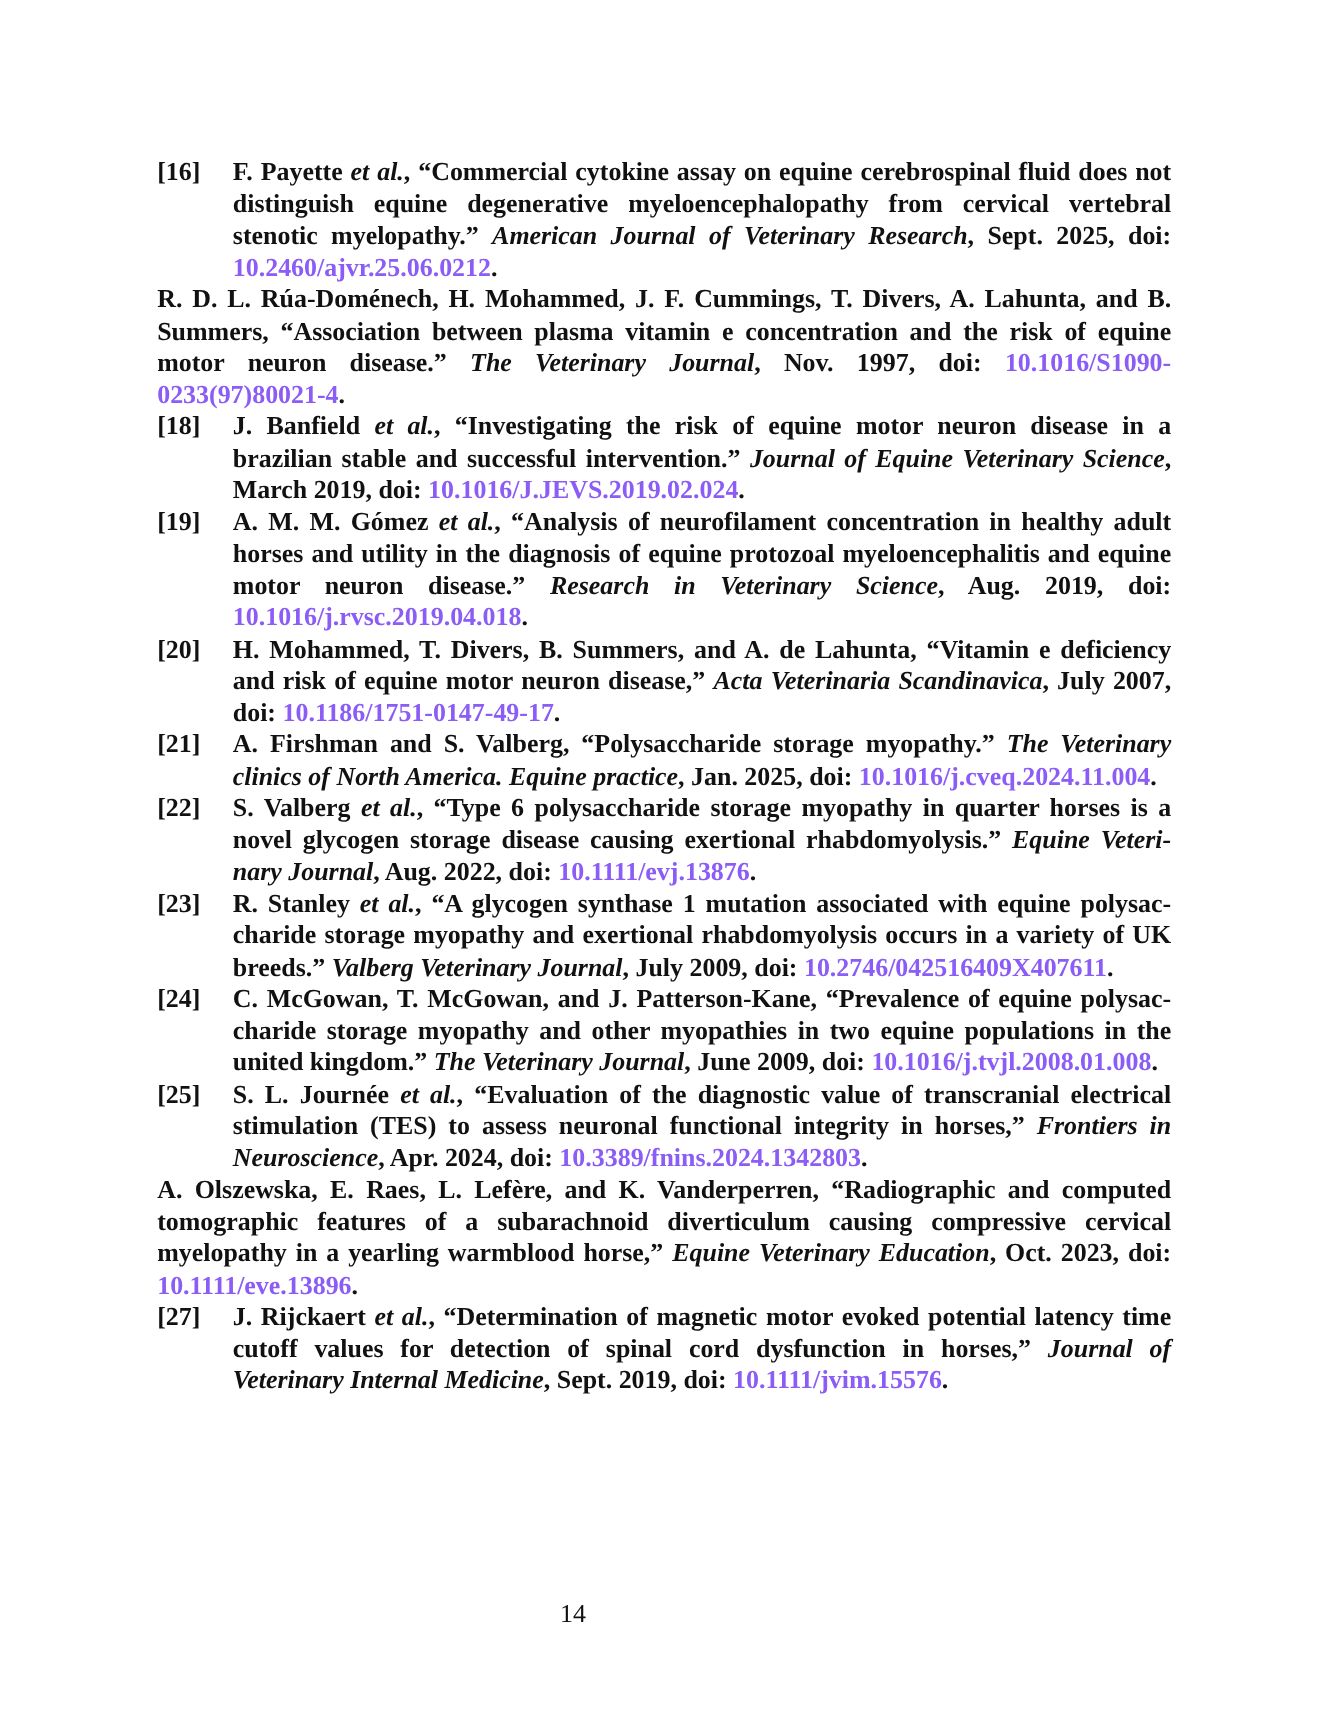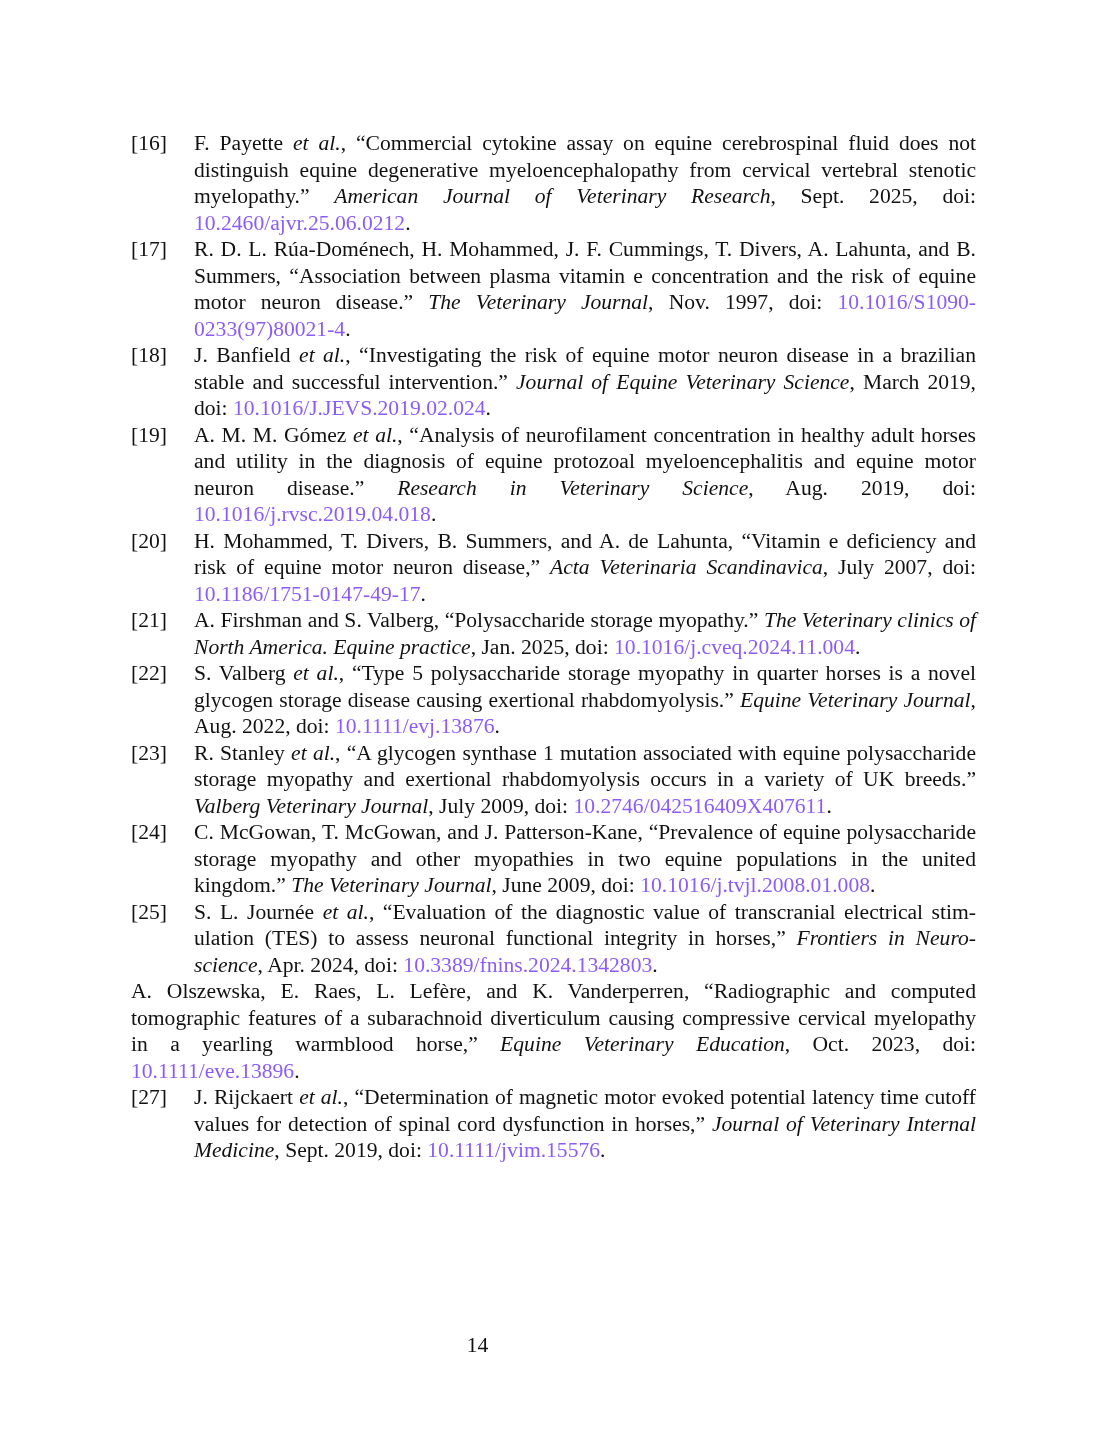--- a/index.html
+++ b/index.html
@@ -13,20 +13,21 @@
       position: relative;
       font-family: "Liberation Serif", "DejaVu Serif", serif;
       color: #111111;
       overflow: hidden;
     }
     .refs {
       position: absolute;
       left: 131px;
       top: 130px;
       width: 845px;
+      font-weight: bold;
     }
     .ref {
       display: flex;
       font-size: 21.6px;
       line-height: 26.5px;
       margin-bottom: 0px;
     }
     .ref-num {
       flex: 0 0 63px;
       white-space: nowrap;
@@ -52,42 +53,41 @@
   </style>
 </head>
 <body>
 
 <div class="refs">
   <div class="ref">
     <span class="ref-num">[16]</span>
     <span class="ref-body"><span>F. Payette </span><span class="it">et al.</span><span>, “Commercial cytokine assay on equine cerebrospinal fluid does not distinguish equine degenerative myeloencephalopathy from cervical vertebral stenotic myelopathy.” </span><span class="it">American Journal of Veterinary Research</span><span>, Sept.  2025, doi: </span><a class="doi-link">10.2460/ajvr.25.06.0212</a>.</span>
   </div>
   <div class="ref">
-    <span class="ref-num">[17]</span>
     <span class="ref-body"><span>R. D. L. Rúa-Doménech, H. Mohammed, J. F. Cummings, T. Divers, A. Lahunta, and B. Summers</span><span class="it"></span><span>, “Association between plasma vitamin e concentration and the risk of equine motor neuron disease.” </span><span class="it">The Veterinary Journal</span><span>, Nov.  1997, doi: </span><a class="doi-link">10.1016/S1090-0233(97)80021-4</a>.</span>
   </div>
   <div class="ref">
     <span class="ref-num">[18]</span>
     <span class="ref-body"><span>J. Banfield </span><span class="it">et al.</span><span>, “Investigating the risk of equine motor neuron disease in a brazilian stable and successful intervention.” </span><span class="it">Journal of Equine Veterinary Science</span><span>, March 2019, doi: </span><a class="doi-link">10.1016/J.JEVS.2019.02.024</a>.</span>
   </div>
   <div class="ref">
     <span class="ref-num">[19]</span>
     <span class="ref-body"><span>A. M. M. Gómez </span><span class="it">et al.</span><span>, “Analysis of neurofilament concentration in healthy adult horses and utility in the diagnosis of equine protozoal myeloencephalitis and equine motor neuron disease.” </span><span class="it">Research in Veterinary Science</span><span>, Aug.  2019, doi: </span><a class="doi-link">10.1016/j.rvsc.2019.04.018</a>.</span>
   </div>
   <div class="ref">
     <span class="ref-num">[20]</span>
     <span class="ref-body"><span>H. Mohammed, T. Divers, B. Summers, and A. de Lahunta</span><span class="it"></span><span>, “Vitamin e deficiency and risk of equine motor neuron disease,” </span><span class="it">Acta Veterinaria Scandinavica</span><span>, July 2007, doi: </span><a class="doi-link">10.1186/1751-0147-49-17</a>.</span>
   </div>
   <div class="ref">
     <span class="ref-num">[21]</span>
     <span class="ref-body"><span>A. Firshman and S. Valberg</span><span class="it"></span><span>, “Polysaccharide storage myopathy.” </span><span class="it">The Veterinary clinics of North America. Equine practice</span><span>, Jan. 2025, doi: </span><a class="doi-link">10.1016/j.cveq.2024.11.004</a>.</span>
   </div>
   <div class="ref">
     <span class="ref-num">[22]</span>
-    <span class="ref-body"><span>S. Valberg </span><span class="it">et al.</span><span>, “Type 5 polysaccharide storage myopathy in quarter horses is a novel glycogen storage disease causing exertional rhabdomyolysis.” </span><span class="it">Equine Veteri­nary Journal</span><span>, Aug. 2022, doi: </span><a class="doi-link">10.1111/evj.13876</a>.</span>
+    <span class="ref-body"><span>S. Valberg </span><span class="it">et al.</span><span>, “Type 6 polysaccharide storage myopathy in quarter horses is a novel glycogen storage disease causing exertional rhabdomyolysis.” </span><span class="it">Equine Veteri­nary Journal</span><span>, Aug. 2022, doi: </span><a class="doi-link">10.1111/evj.13876</a>.</span>
   </div>
   <div class="ref">
     <span class="ref-num">[23]</span>
     <span class="ref-body"><span>R. Stanley </span><span class="it">et al.</span><span>, “A glycogen synthase 1 mutation associated with equine polysac­charide storage myopathy and exertional rhabdomyolysis occurs in a variety of UK breeds.” </span><span class="it">Valberg Veterinary Journal</span><span>, July 2009, doi: </span><a class="doi-link">10.2746/042516409X407611</a>.</span>
   </div>
   <div class="ref">
     <span class="ref-num">[24]</span>
     <span class="ref-body"><span>C. McGowan, T. McGowan, and J. Patterson-Kane</span><span class="it"></span><span>, “Prevalence of equine polysac­charide storage myopathy and other myopathies in two equine populations in the united kingdom.” </span><span class="it">The Veterinary Journal</span><span>, June 2009, doi: </span><a class="doi-link">10.1016/j.tvjl.2008.01.008</a>.</span>
   </div>
   <div class="ref">

